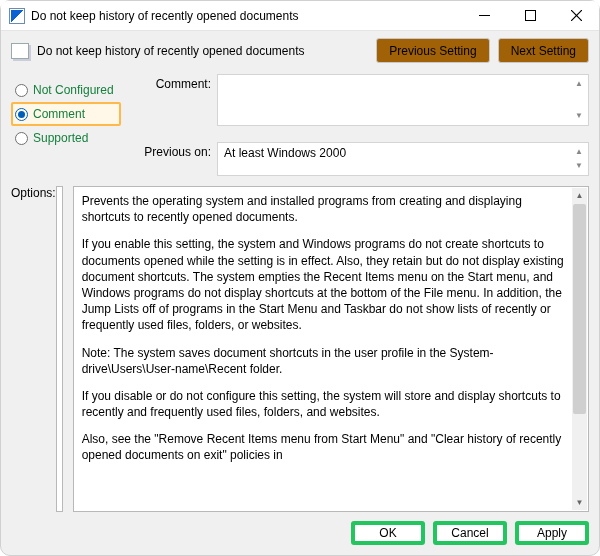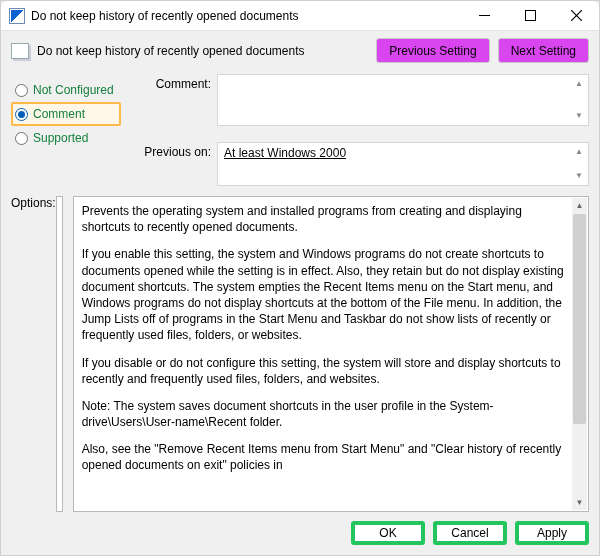--- a/index.html
+++ b/index.html
@@ -10,21 +10,21 @@
     font-family: "Segoe UI", Tahoma, sans-serif;
     font-size: 12px;
     background: #fff;
     color: #000;
     overflow: hidden;
   }
   .window {
     width: 600px;
     height: 556px;
     background: #f0f0f0;
-    border-radius: 0;
+    border-radius: 10px;
     border: 1px solid #d0d0d0;
     display: flex;
     flex-direction: column;
   }
   
   .titlebar {
     height: 30px;
     background: #fff;
     display: flex;
     align-items: center;
@@ -67,21 +67,21 @@
     flex: 0 0 auto;
   }
   .header-title {
     flex: 1 1 auto;
     color: #000;
     font-size: 12px;
   }
   .nav-btn {
     height: 25px;
     padding: 0 12px;
-    background: #d946ef;
+    background: #a16207;
     border: 1px solid #c8c8c8;
     border-radius: 3px;
     font-family: inherit;
     font-size: 12px;
     color: #000;
   }
   
   .config-area {
     display: flex;
     padding: 4px 10px 2px 10px;
@@ -140,21 +140,21 @@
   .sunken-panel {
     flex: 1 1 auto;
     height: 52px;
     background: #fff;
     border: 1px solid #d4d4d4;
     position: relative;
     font-size: 12px;
     padding: 3px 18px 3px 6px;
     color: #000;
   }
-  .sunken-panel.short { height: 44px; text-decoration: underline; }
+  .sunken-panel.short { height: 34px; }
   .scroll-arrows {
     position: absolute;
     right: 2px;
     width: 14px;
     display: flex;
     flex-direction: column;
     justify-content: space-between;
   }
   .sunken-panel .scroll-arrows { top: 2px; bottom: 2px; }
   .arrow-btn {
@@ -309,22 +309,22 @@
   <div class="lower">
     <div class="col left-col">
       <div class="col-label">Options:</div>
       <div class="panel-box"></div>
     </div>
     <div class="col right-col">
       <div class="panel-box">
         <div class="help-content">
           <p>Prevents the operating system and installed programs from creating and displaying shortcuts to recently opened documents.</p>
           <p>If you enable this setting, the system and Windows programs do not create shortcuts to documents opened while the setting is in effect. Also, they retain but do not display existing document shortcuts. The system empties the Recent Items menu on the Start menu, and Windows programs do not display shortcuts at the bottom of the File menu. In addition, the Jump Lists off of programs in the Start Menu and Taskbar do not show lists of recently or frequently used files, folders, or websites.</p>
+          <p>Note: The system saves document shortcuts in the user profile in the System-drive\Users\User-name\Recent folder.</p>
           <p>If you disable or do not configure this setting, the system will store and display shortcuts to recently and frequently used files, folders, and websites.</p>
-          <p>Note: The system saves document shortcuts in the user profile in the System-drive\Users\User-name\Recent folder.</p>
           <p>Also, see the "Remove Recent Items menu from Start Menu" and "Clear history of recently opened documents on exit" policies in</p>
         </div>
         <div class="help-scrollbar">
           <div class="arrow-btn">▲</div>
           <div class="thumb"></div>
           <div style="flex:1"></div>
           <div class="arrow-btn">▼</div>
         </div>
       </div>
     </div>

